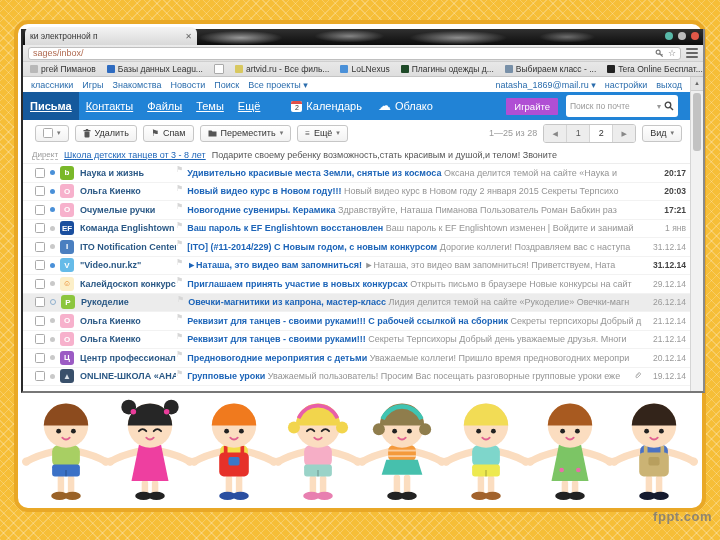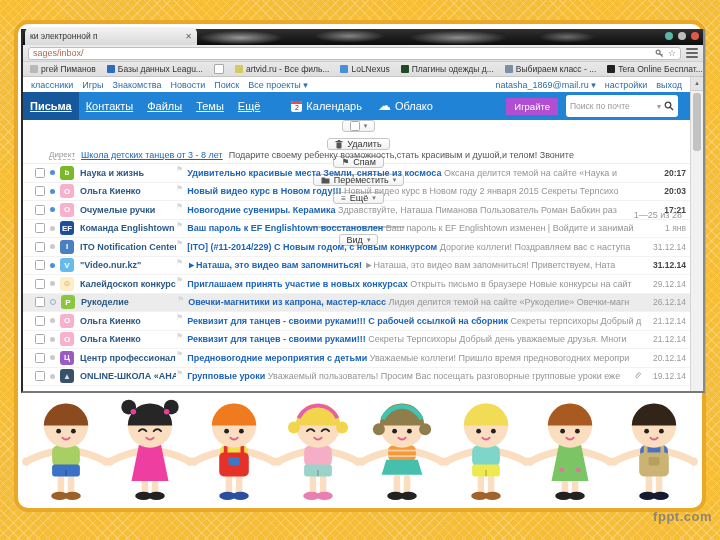--- a/index.html
+++ b/index.html
@@ -73,35 +73,35 @@
     background:#E05048;border-radius:2px 2px 0 0;}
   .mh-cloud{display:flex;align-items:center;gap:4px;padding:0 8px;}
   .cloudicon{font-size:13px;line-height:10px;}
   .playbtn{margin-left:auto;background:#B04FD4;border-radius:1px;font-size:9.5px;
     padding:3px 8px;white-space:nowrap;}
   .searchbox{width:112px;height:22px;background:#fff;border-radius:3px;margin:0 12px 0 8px;
     display:flex;align-items:center;padding:0 4px;box-sizing:border-box;gap:3px;}
   .searchbox .ph{font-size:8.5px;color:#999;flex:1;white-space:nowrap;overflow:hidden;}
   .searchbox .caret{color:#999;font-size:8px;}
 
-  .toolbar{height:26px;display:flex;align-items:center;gap:6px;padding:0 8px 0 12px;flex-direction:column;}
+  .toolbar{height:26px;display:flex;align-items:center;gap:6px;padding:0 8px 0 12px;}
   .tbtn{height:17px;background:linear-gradient(#fff,#f2f2f2);border:1px solid #c6c6c6;
     border-radius:3px;display:flex;align-items:center;gap:4px;padding:0 7px;
     font-size:9px;color:#333;white-space:nowrap;box-sizing:border-box;}
   .tbtn .caret{font-size:7px;color:#777;}
   .cbx{width:8px;height:8px;border:1px solid #aaa;border-radius:1.5px;background:#fff;display:inline-block;}
   .pag-info{margin-left:auto;font-size:9px;color:#999;white-space:nowrap;}
   .pager{display:flex;border:1px solid #c6c6c6;border-radius:3px;overflow:hidden;height:17px;}
   .pager .pg{min-width:16px;text-align:center;line-height:17px;font-size:9px;color:#555;
     background:#EDEDED;border-right:1px solid #d5d5d5;padding:0 3px;}
   .pager .pg:last-child{border-right:none;}
   .pager .pg.cur{background:#fff;color:#333;}
   .pager .pg.nav{color:#888;font-size:7px;}
 
-  .adrow{height:17px;display:flex;align-items:center;gap:6px;padding-left:26px;
+  .adrow{height:17px;display:flex;align-items:center;gap:6px;padding-left:9px;
     font-size:9px;white-space:nowrap;overflow:hidden;border-bottom:1px solid #EDEDED;}
   .ad-label{color:#999;border-bottom:1px dashed #bbb;font-size:8px;}
   .ad-link{color:#1C64B8;text-decoration:underline;}
   .ad-text{color:#555;}
 
   .maillist{}
   .mrow{height:18.5px;display:flex;align-items:center;padding:0 4px 0 12px;
     border-bottom:1px solid #F2F2F2;font-size:9px;box-sizing:border-box;}
   .mrow.hl{background:#ECECEC;}
   .mrow .dot{width:5px;height:5px;border-radius:50%;margin:0 5px;flex:none;}

